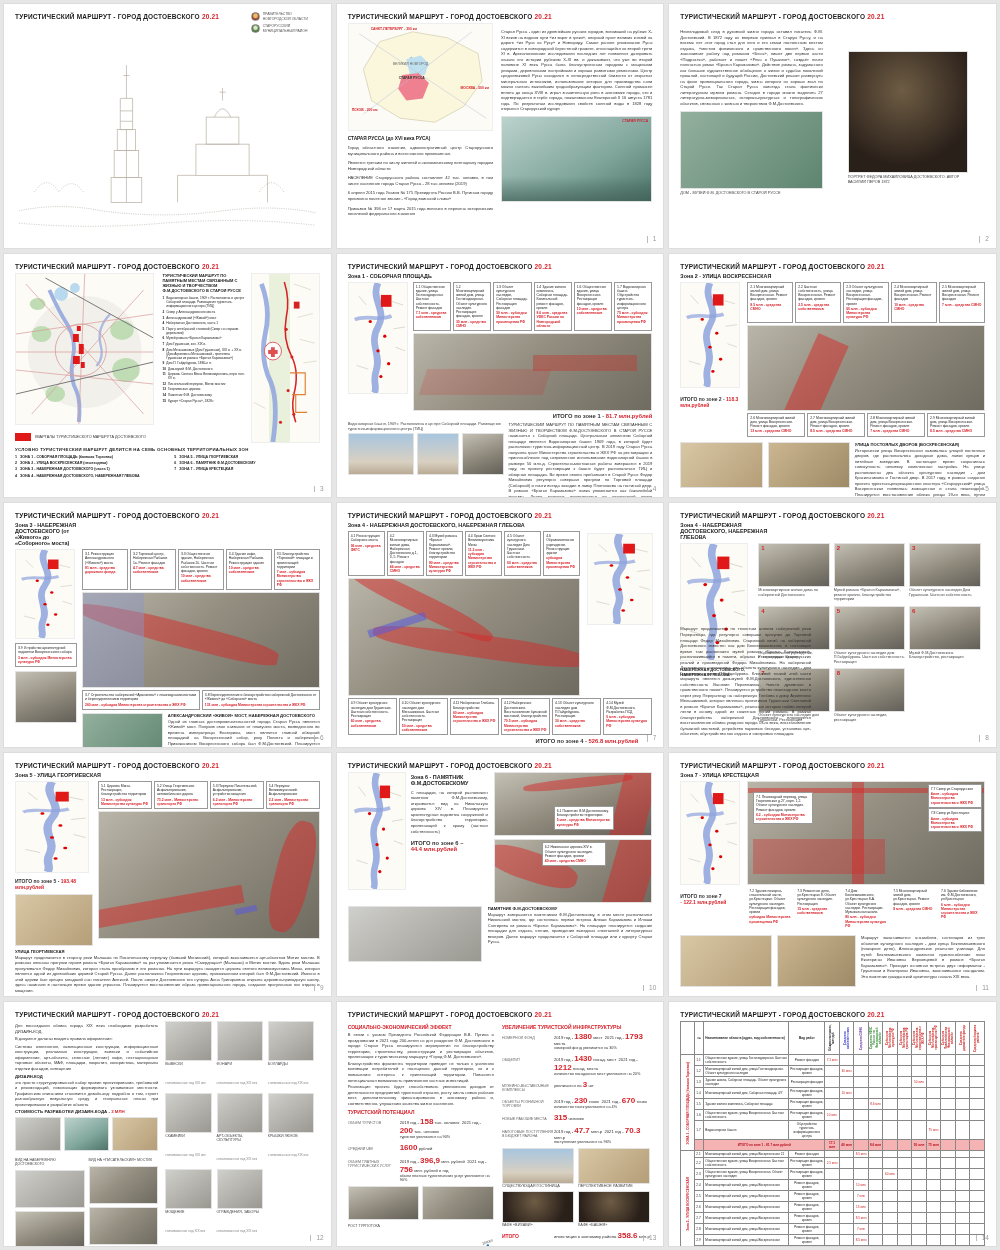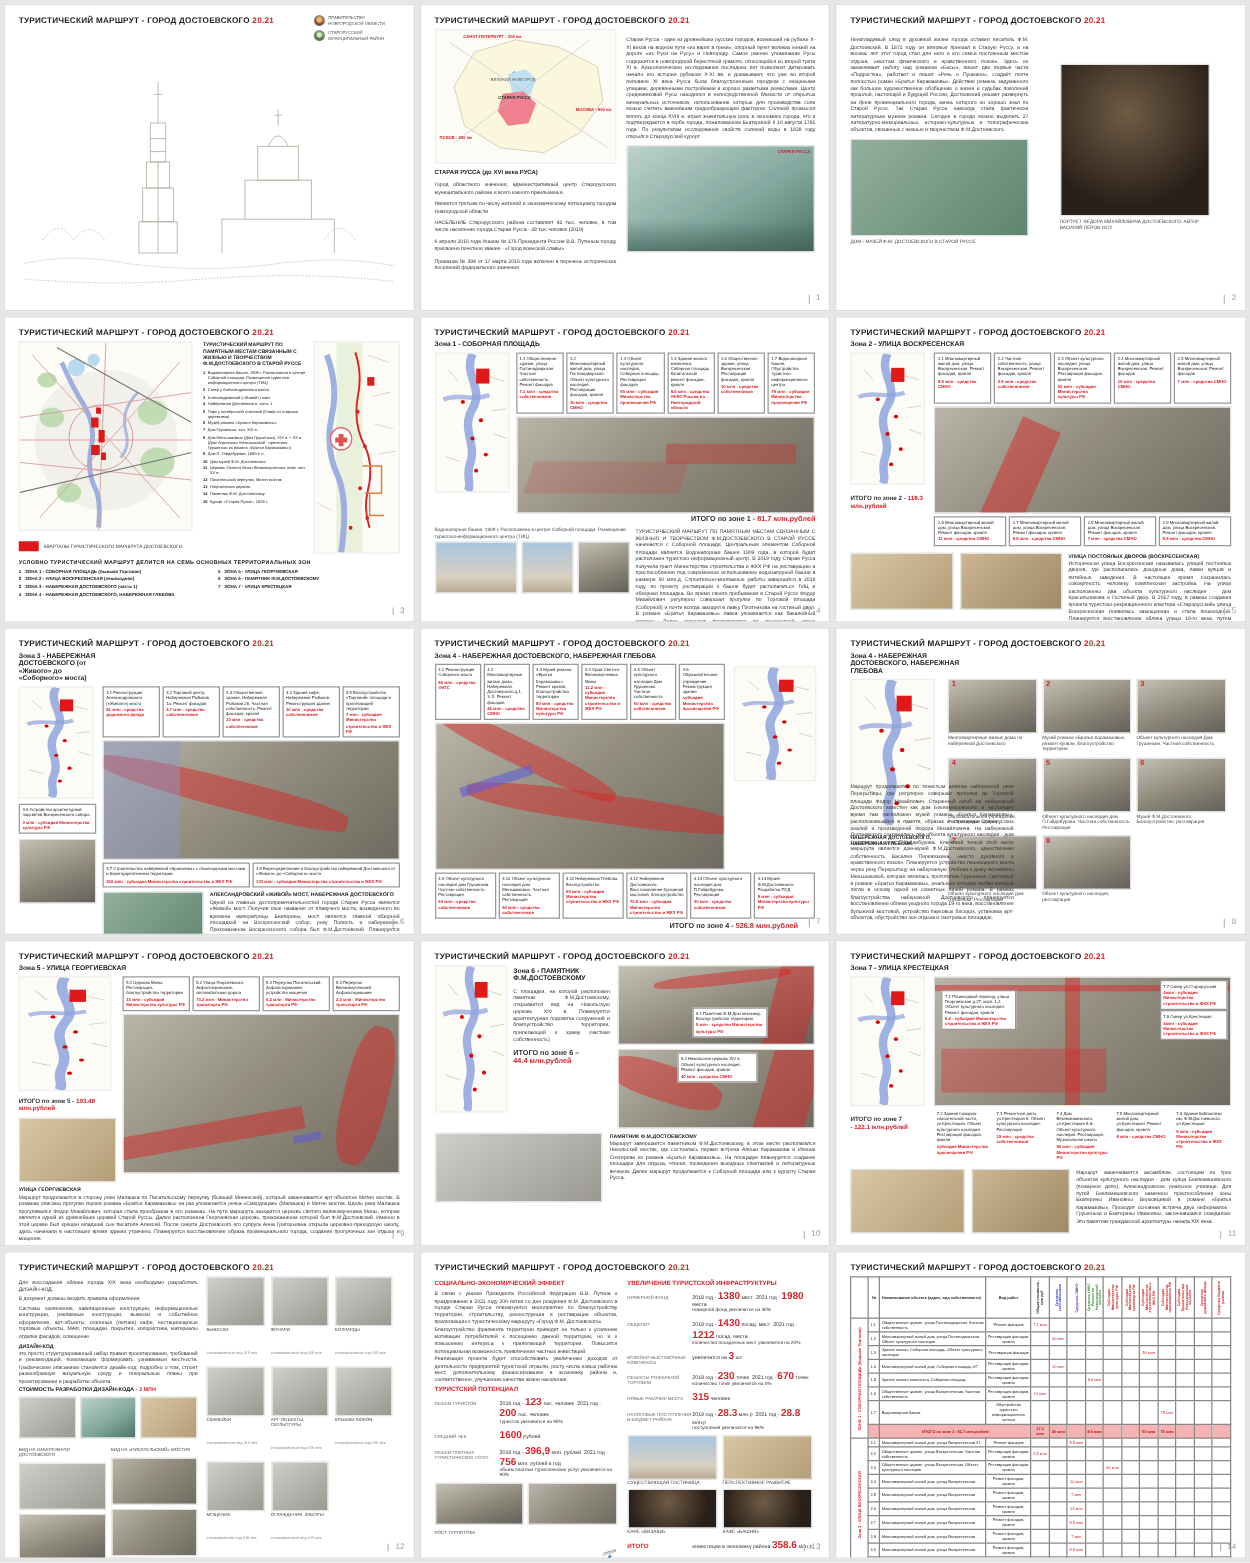--- a/index.html
+++ b/index.html
@@ -778,21 +778,21 @@
     <div class="cols" style="gap:8px;">
       <div style="width:48%;">
         <div class="red-h">СОЦИАЛЬНО-ЭКОНОМИЧЕСКИЙ ЭФФЕКТ</div>
         <p class="tx" style="margin:1px 0;">В связи с указом Президента Российской Федерации В.В. Путина о праздновании в 2021 году 200-летия со дня рождения Ф.М. Достоевского в городе Старая Русса планируются мероприятия по благоустройству территории, строительству, реконструкции и реставрации объектов, прилегающих к туристическому маршруту «Город Ф.М. Достоевского».</p>
         <p class="tx" style="margin:1px 0;">Благоустройство фрагмента территории приведет не только к усилению мотивации потребителей к посещению данной территории, но и к повышению интереса к прилегающей территории. Повысится потенциальная возможность привлечения частных инвестиций.</p>
         <p class="tx" style="margin:1px 0;">Реализация проекта будет способствовать увеличению доходов от деятельности предприятий туристской отрасли, росту числа новых рабочих мест, дополнительному финансированию в экономику района и, соответственно, улучшению качества жизни населения.</p>
         <div class="red-h">ТУРИСТСКИЙ ПОТЕНЦИАЛ</div>
         <div>
             <div class="strow">
             <div class="slabel">ОБЪЕМ ТУРИСТОВ</div>
-            <div class="sval"><span>2019 год -</span> <b class="big">123</b> <span>тыс. человек</span>&nbsp;&nbsp;<span>2021 год -</span> <b class="big">200</b> <span>тыс. человек</span><i class="note">туристов увеличится на 90%</i></div>
+            <div class="sval"><span>2019 год -</span> <b class="big">158</b> <span>тыс. человек</span>&nbsp;&nbsp;<span>2021 год -</span> <b class="big">200</b> <span>тыс. человек</span><i class="note">туристов увеличится на 90%</i></div>
           </div>
             <div class="strow">
             <div class="slabel">СРЕДНИЙ ЧЕК</div>
             <div class="sval"><span></span> <b class="big">1600</b> <span>рублей</span>&nbsp;&nbsp;<span></span> <b class="big"></b> <span></span><i class="note"></i></div>
           </div>
             <div class="strow">
             <div class="slabel">ОБЪЕМ ПЛАТНЫХ ТУРИСТИЧЕСКИХ УСЛУГ</div>
             <div class="sval"><span>2019 год -</span> <b class="big">396,9</b> <span>млн. рублей</span>&nbsp;&nbsp;<span>2021 год -</span> <b class="big">756</b> <span>млн. рублей в год</span><i class="note">объем платных туристических услуг увеличится на 90%</i></div>
           </div>
           </div>
@@ -825,41 +825,41 @@
             <text x="144" y="11.31818181818182" font-size="3.4" text-anchor="middle" fill="#444" transform="rotate(-18 144 11.31818181818182)">200000</text>
             <text x="144" y="61" font-size="3.6" text-anchor="middle" fill="#666">2021</text>
             <line x1="8" y1="54" x2="144" y2="54" stroke="#ccc" stroke-width=".4"></line>
           </svg>
       </div>
       <div style="flex:1;">
         <div class="red-h">УВЕЛИЧЕНИЕ ТУРИСТСКОЙ ИНФРАСТРУКТУРЫ</div>
         <div>
             <div class="strow">
             <div class="slabel">НОМЕРНОЙ ФОНД</div>
-            <div class="sval"><span>2019 год -</span> <b class="big">1380</b> <span>мест</span>&nbsp;&nbsp;<span>2021 год -</span> <b class="big">1980</b> <span>места</span><i class="note">номерной фонд увеличится на 30%</i></div>
+            <div class="sval"><span>2019 год -</span> <b class="big">1380</b> <span>мест</span>&nbsp;&nbsp;<span>2021 год -</span> <b class="big">1793</b> <span>места</span><i class="note">номерной фонд увеличится на 30%</i></div>
           </div>
             <div class="strow">
             <div class="slabel">ОБЩЕПИТ</div>
             <div class="sval"><span>2019 год -</span> <b class="big">1430</b> <span>посад. мест</span>&nbsp;&nbsp;<span>2021 год -</span> <b class="big">1212</b> <span>посад. места</span><i class="note">количество посадочных мест увеличится на 20%</i></div>
           </div>
             <div class="strow">
             <div class="slabel">МУЗЕЙНО-ВЫСТАВОЧНЫЕ КОМПЛЕКСЫ</div>
             <div class="sval"><span>увеличатся на</span> <b class="big">3</b> <span>шт</span>&nbsp;&nbsp;<span></span> <b class="big"></b> <span></span><i class="note"></i></div>
           </div>
             <div class="strow">
             <div class="slabel">ОБЪЕКТЫ РОЗНИЧНОЙ ТОРГОВЛИ</div>
             <div class="sval"><span>2019 год -</span> <b class="big">230</b> <span>точек</span>&nbsp;&nbsp;<span>2021 год -</span> <b class="big">670</b> <span>точек</span><i class="note">количество точек увеличится на 4%</i></div>
           </div>
             <div class="strow">
             <div class="slabel">НОВЫЕ РАБОЧИЕ МЕСТА</div>
             <div class="sval"><span></span> <b class="big">315</b> <span>человек</span>&nbsp;&nbsp;<span></span> <b class="big"></b> <span></span><i class="note"></i></div>
           </div>
             <div class="strow">
             <div class="slabel">НАЛОГОВЫЕ ПОСТУПЛЕНИЯ В БЮДЖЕТ РАЙОНА</div>
-            <div class="sval"><span>2019 год -</span> <b class="big">28.3</b> <span>млн.р</span>&nbsp;&nbsp;<span>2021 год -</span> <b class="big">28.8</b> <span>млн.р</span><i class="note">поступления увеличатся на 96%</i></div>
+            <div class="sval"><span>2019 год -</span> <b class="big">47.7</b> <span>млн.р</span>&nbsp;&nbsp;<span>2021 год -</span> <b class="big">70.3</b> <span>млн.р</span><i class="note">поступления увеличатся на 96%</i></div>
           </div>
           </div>
         <div style="display:flex;gap:4px;margin:2px 0;">
           <figure style="width:48%;margin:0;">
               <div class="ph ph-sky" style="height:36px;"></div>
               <figcaption class="cap">СУЩЕСТВУЮЩАЯ ГОСТИНИЦА</figcaption>
             </figure>
           <figure style="width:48%;margin:0;">
               <div class="ph ph-sepia" style="height:36px;"></div>
               <figcaption class="cap">ПЕРСПЕКТИВНОЕ РАЗВИТИЕ</figcaption>

